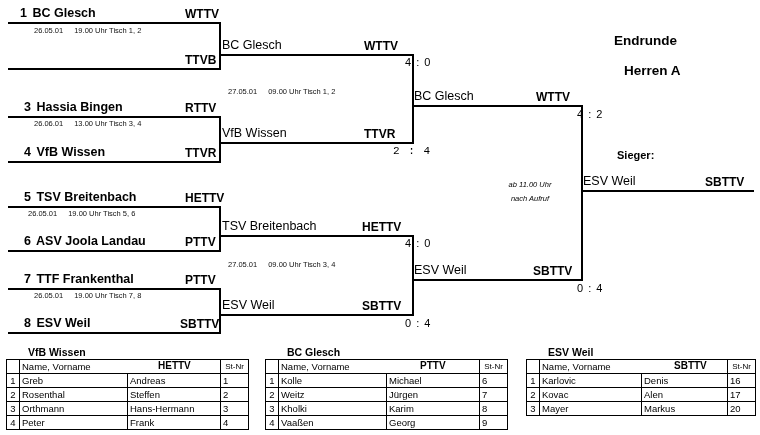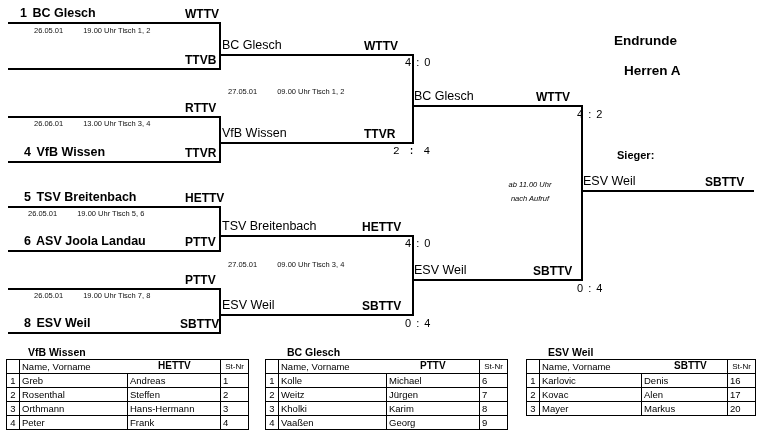--- a/index.html
+++ b/index.html
@@ -42,21 +42,21 @@
     margin-left:37px;
   }
   .meta{
     position:absolute;
     font-size:7.5px;
     font-weight:normal;
     white-space:nowrap;
     color:#111;
   }
   .meta .d{display:inline-block;}
-  .meta .t{display:inline-block;padding-left:20px;}
+  .meta .t{display:inline-block;padding-left:11px;}
   .heading{
     position:absolute;
     font-size:13.5px;
     font-weight:bold;
     white-space:nowrap;
   }
   .sieger{
     position:absolute;
     font-size:11px;
     font-weight:bold;
@@ -109,37 +109,39 @@
   <div class="heading" style="left:624px;top:63px;">Herren A</div>
 
   <div class="team r1" style="left:20px;top:6px;"><span class="seed">1</span> <span>BC Glesch</span></div>
   <div class="assoc" style="left:185px;top:7px;">WTTV</div>
   <div class="hline" style="left:8px;top:22px;width:213px;"></div>
   <div class="meta" style="left:34px;top:26px;"><span class="d">26.05.01</span><span class="t">19.00 Uhr  Tisch 1, 2</span></div>
   <div class="assoc" style="left:185px;top:53px;">TTVB</div>
   <div class="hline" style="left:8px;top:68px;width:213px;"></div>
   <div class="vline" style="left:219px;top:22px;height:48px;"></div>
 
+  <div class="team r1" style="left:24px;top:100px;"><span class="seed">3</span> <span>Hassia Bingen</span></div>
   <div class="assoc" style="left:185px;top:101px;">RTTV</div>
   <div class="hline" style="left:8px;top:116px;width:213px;"></div>
   <div class="meta" style="left:34px;top:119px;"><span class="d">26.06.01</span><span class="t">13.00 Uhr  Tisch 3, 4</span></div>
   <div class="team r1" style="left:24px;top:145px;"><span class="seed">4</span> <span>VfB Wissen</span></div>
   <div class="assoc" style="left:185px;top:146px;">TTVR</div>
   <div class="hline" style="left:8px;top:161px;width:213px;"></div>
   <div class="vline" style="left:219px;top:116px;height:47px;"></div>
 
   <div class="team r1" style="left:24px;top:190px;"><span class="seed">5</span> <span>TSV Breitenbach</span></div>
   <div class="assoc" style="left:185px;top:191px;">HETTV</div>
   <div class="hline" style="left:8px;top:206px;width:213px;"></div>
   <div class="meta" style="left:28px;top:209px;"><span class="d">26.05.01</span><span class="t">19.00 Uhr  Tisch 5, 6</span></div>
   <div class="team r1" style="left:24px;top:234px;"><span class="seed">6</span> <span>ASV Joola Landau</span></div>
   <div class="assoc" style="left:185px;top:235px;">PTTV</div>
   <div class="hline" style="left:8px;top:250px;width:213px;"></div>
   <div class="vline" style="left:219px;top:206px;height:46px;"></div>
 
+  <div class="team r1" style="left:24px;top:272px;"><span class="seed">7</span> <span>TTF Frankenthal</span></div>
   <div class="assoc" style="left:185px;top:273px;">PTTV</div>
   <div class="hline" style="left:8px;top:288px;width:213px;"></div>
   <div class="meta" style="left:34px;top:291px;"><span class="d">26.05.01</span><span class="t">19.00 Uhr  Tisch 7, 8</span></div>
   <div class="team r1" style="left:24px;top:316px;"><span class="seed">8</span> <span>ESV Weil</span></div>
   <div class="assoc" style="left:180px;top:317px;">SBTTV</div>
   <div class="hline" style="left:8px;top:332px;width:213px;"></div>
   <div class="vline" style="left:219px;top:288px;height:46px;"></div>
 
   <div class="team r2" style="left:222px;top:38px;">BC Glesch</div>
   <div class="assoc" style="left:364px;top:39px;">WTTV</div>

